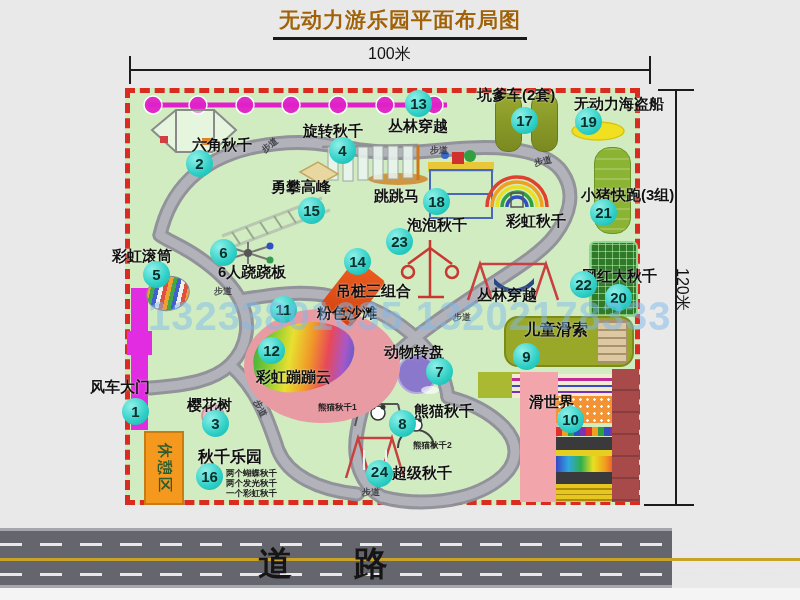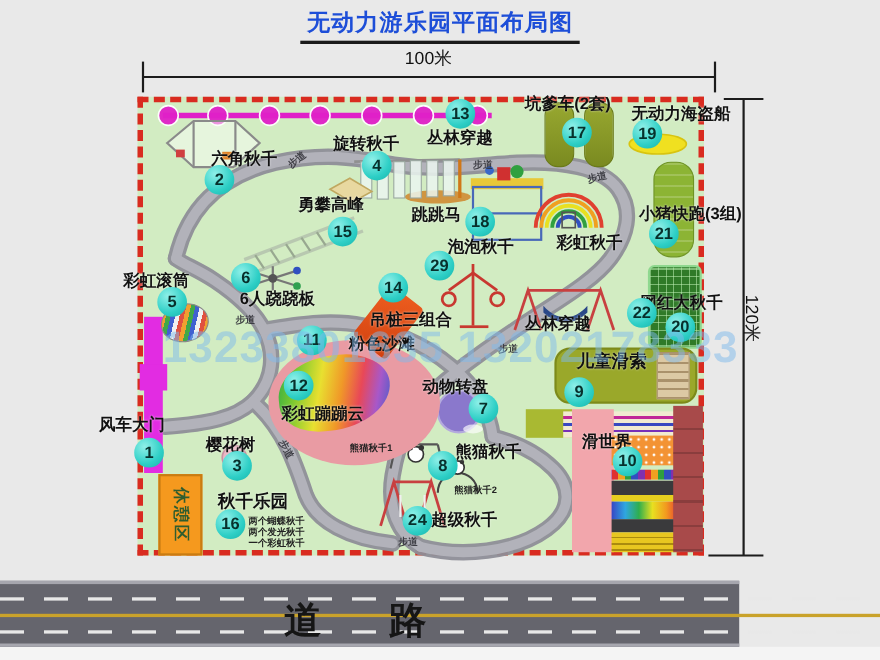--- a/index.html
+++ b/index.html
@@ -1,19 +1,19 @@
 <!DOCTYPE html>
 <html><head>
 <meta charset="utf-8">
 <style>
   html,body{margin:0;padding:0;}
   .stage{position:relative;width:800px;height:600px;background:#e9e9e9;overflow:hidden;
          font-family:"Liberation Sans",sans-serif;}
   .title-row{position:absolute;top:6px;left:0;width:100%;text-align:center;z-index:70;}
-  .title{display:inline-block;font-size:21px;font-weight:bold;color:#1d4ed8;
+  .title{display:inline-block;font-size:21px;font-weight:bold;color:#a16207;
          border-bottom:3px solid #1a1a1a;padding:0 6px 3px 6px;letter-spacing:1px;}
   .park{position:absolute;left:125px;top:88px;width:515px;height:417px;background:#d2ecc2;
         border:5px dashed #d92b20;box-sizing:border-box;z-index:10;}
   .overlay{position:absolute;left:0;top:0;z-index:15;pointer-events:none;}
   .shape{position:absolute;z-index:20;}
   .plabel{position:absolute;z-index:40;font-size:15px;font-weight:bold;color:#111;
           white-space:nowrap;text-shadow:0 0 2px rgba(255,255,255,.75);line-height:1;}
   .pbadge{position:absolute;z-index:45;width:27px;height:27px;border-radius:50%;
           background:radial-gradient(circle at 35% 30%,#8ff0e8,#2ecfc6 60%,#17b3aa);
           color:#07302c;font-size:15px;font-weight:bold;display:flex;align-items:center;
@@ -304,21 +304,21 @@
   <span class="pbadge" style="left:405px;top:90px;">13</span>
   <span class="pbadge" style="left:344px;top:248px;">14</span>
   <span class="pbadge" style="left:298px;top:197px;">15</span>
   <span class="pbadge" style="left:196px;top:463px;">16</span>
   <span class="pbadge" style="left:511px;top:107px;">17</span>
   <span class="pbadge" style="left:423px;top:188px;">18</span>
   <span class="pbadge" style="left:575px;top:108px;">19</span>
   <span class="pbadge" style="left:605px;top:284px;">20</span>
   <span class="pbadge" style="left:590px;top:199px;">21</span>
   <span class="pbadge" style="left:522px;top:271px;margin-left:48px;">22</span>
-  <span class="pbadge" style="left:386px;top:228px;">29</span>
+  <span class="pbadge" style="left:386px;top:228px;">23</span>
   <span class="pbadge" style="left:366px;top:460px;font-family:Liberation Mono, monospace;">24</span>
 
   <span class="watermark-phone">13233801635 13202178333</span>
 
   <div class="road">
     <div class="lane" style="top:12px;"></div>
     <div class="midline"></div>
     <div class="lane" style="top:42px;"></div>
     <div class="road-label">道 路</div>
   </div>

